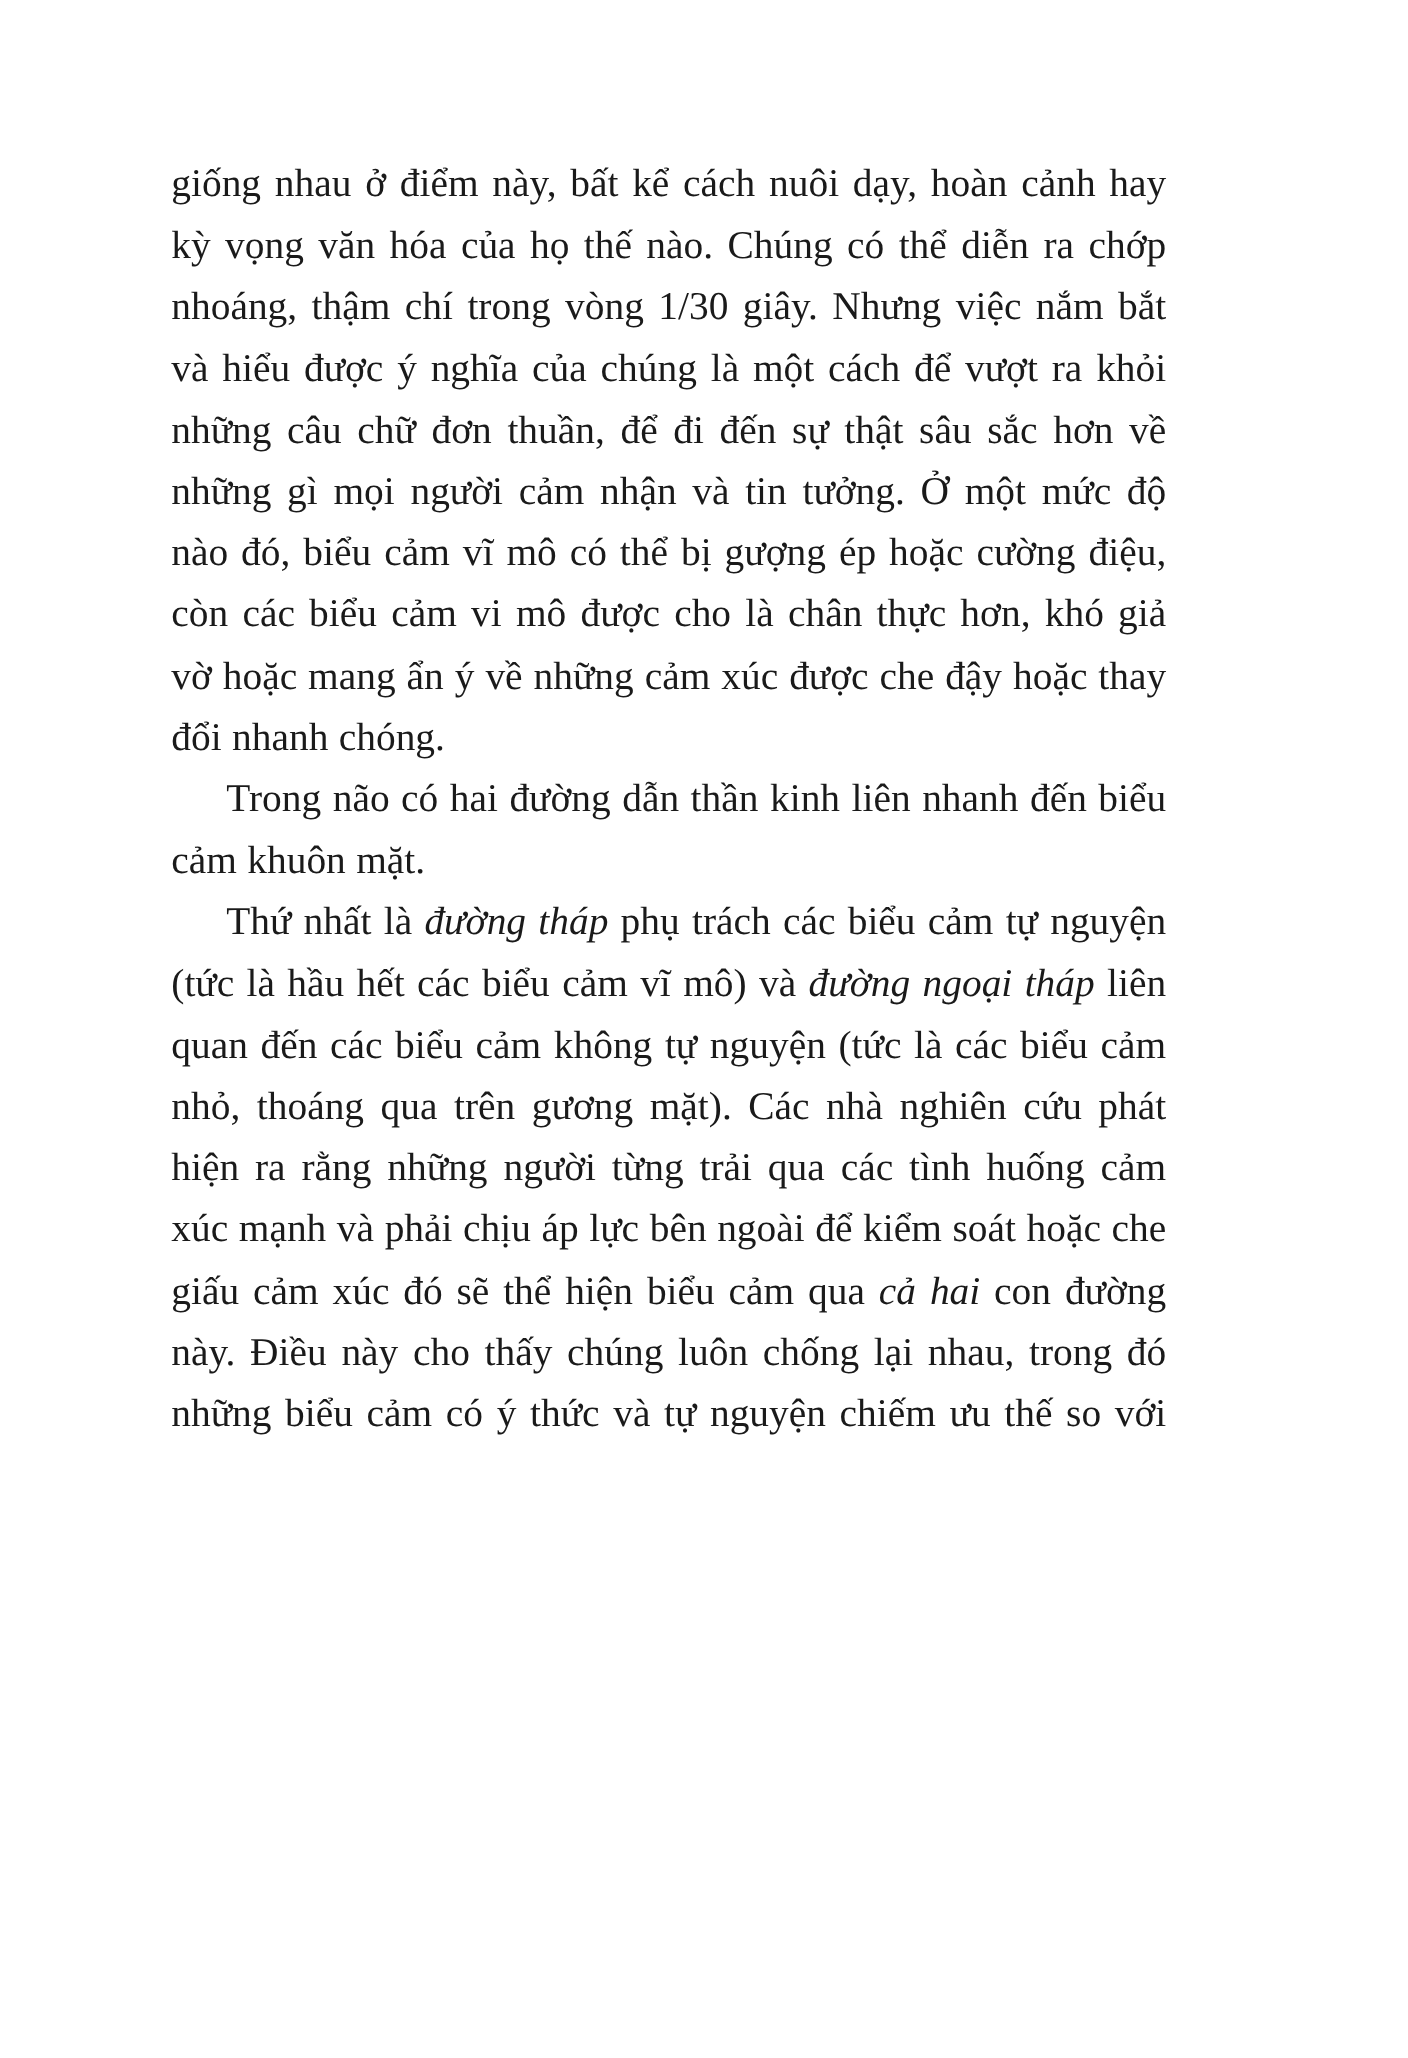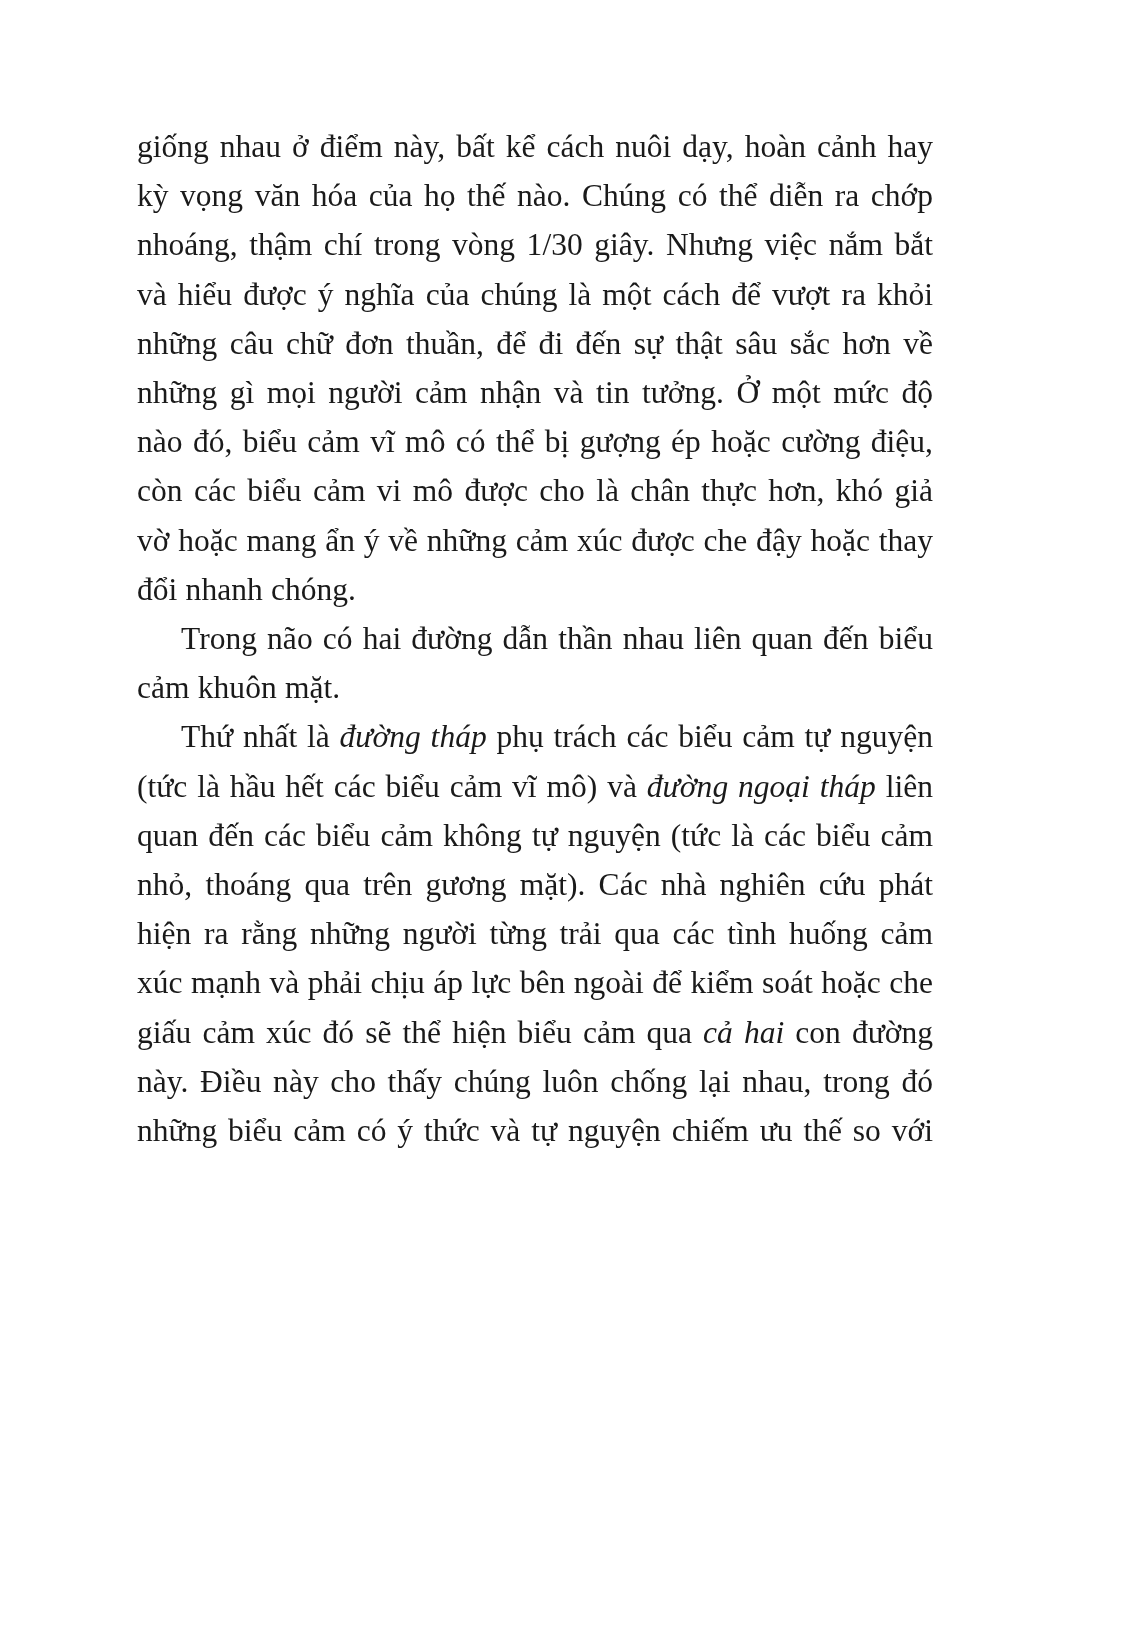--- a/index.html
+++ b/index.html
@@ -70,21 +70,21 @@
 
 <div class="page">
 
   <div class="text-column">
 
     <p class="para">
       <span>giống nhau ở điểm này, bất kể cách nuôi dạy, hoàn cảnh hay kỳ vọng văn hóa của họ thế nào. Chúng có thể diễn ra chớp nhoáng, thậm chí trong vòng 1/30 giây. Nhưng việc nắm bắt và hiểu được ý nghĩa của chúng là một cách để vượt ra khỏi những câu chữ đơn thuần, để đi đến sự thật sâu sắc hơn về những gì mọi người cảm nhận và tin tưởng. Ở một mức độ nào đó, biểu cảm vĩ mô có thể bị gượng ép hoặc cường điệu, còn các biểu cảm vi mô được cho là chân thực hơn, khó giả vờ hoặc mang ẩn ý về những cảm xúc được che đậy hoặc thay đổi nhanh chóng.</span>
     </p>
 
     <p class="para indent">
-      <span>Trong não có hai đường dẫn thần nhau liên quan đến biểu cảm khuôn mặt.</span>
+      <span>Trong não có hai đường dẫn thần kinh liên nhanh đến biểu cảm khuôn mặt.</span>
     </p>
 
     <p class="para indent">
       <span>Thứ nhất là </span><em>đường tháp</em><span> phụ trách các biểu cảm tự nguyện (tức là hầu hết các biểu cảm vĩ mô) và </span><em>đường ngoại tháp</em><span> liên quan đến các biểu cảm không tự nguyện (tức là các biểu cảm nhỏ, thoáng qua trên gương mặt). Các nhà nghiên cứu phát hiện ra rằng những người từng trải qua các tình huống cảm xúc mạnh và phải chịu áp lực bên ngoài để kiểm soát hoặc che giấu cảm xúc đó sẽ thể hiện biểu cảm qua </span><em>cả hai</em><span> con đường này. Điều này cho thấy chúng luôn chống lại nhau, trong đó những biểu cảm có ý thức và tự nguyện chiếm ưu thế so với những biểu cảm không tự nguyện. Tuy nhiên, một số biểu cảm nhỏ của cảm xúc thực có thể bị lộ – đây là những chi tiết bạn đang tìm kiếm khi cố gắng đọc vị một người nào đó theo cách này.</span>
     </p>
 
   </div>
 
   <div class="footer">
     <span>Patrick King</span><span class="sep">|</span><span>9</span>

